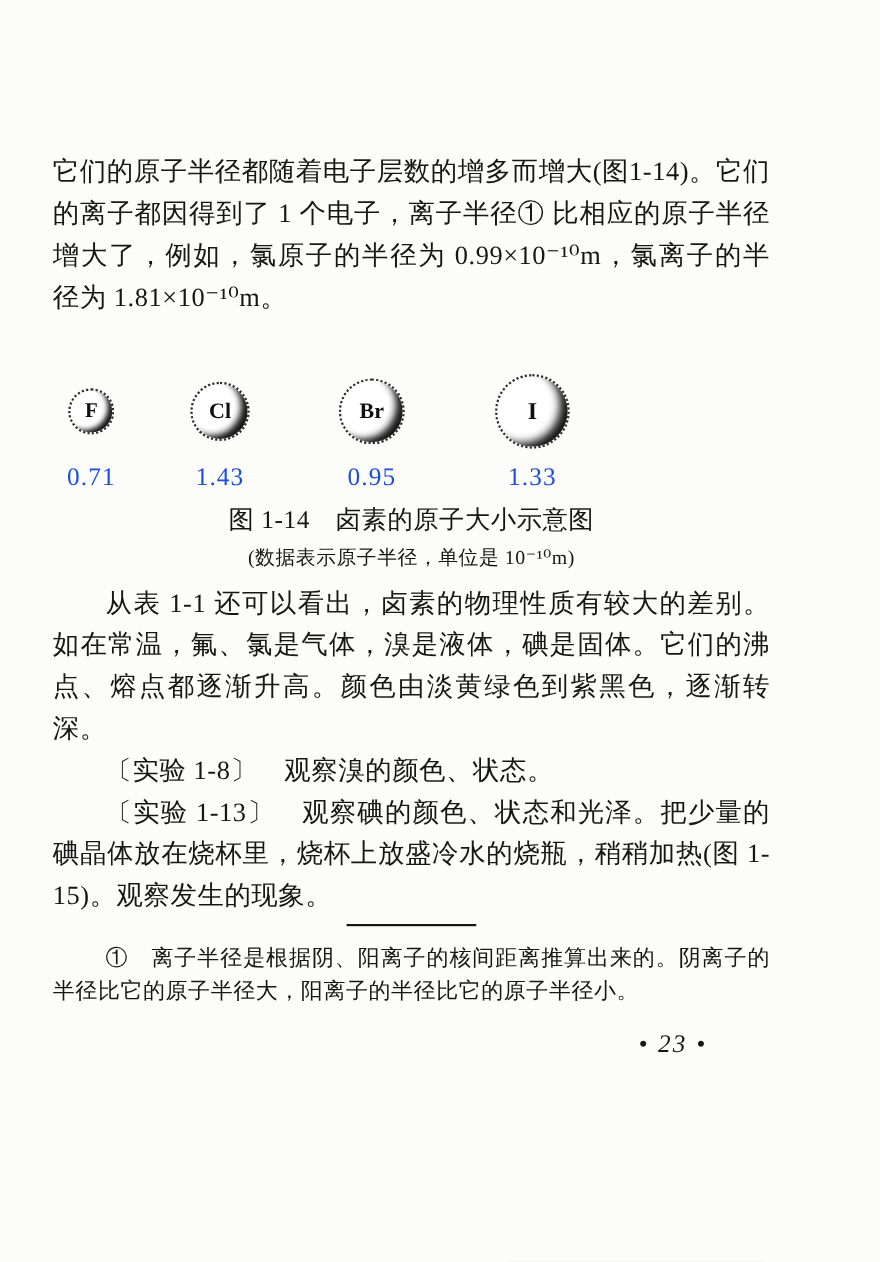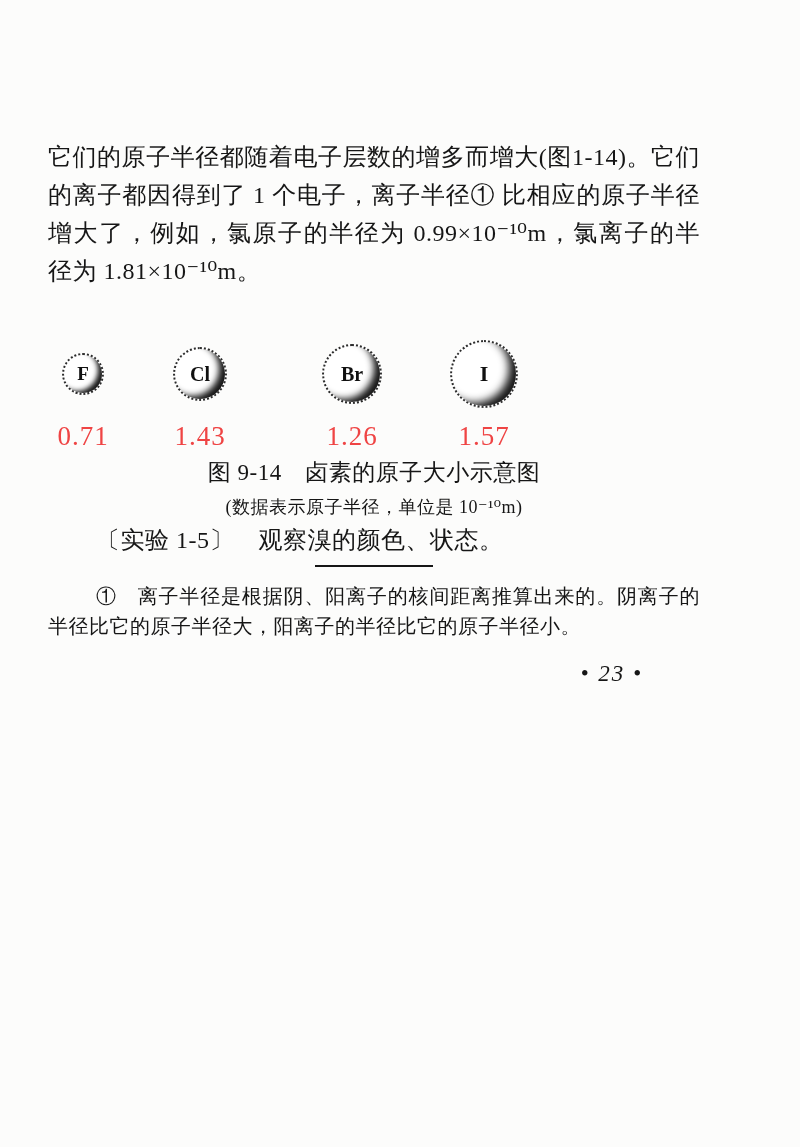--- a/index.html
+++ b/index.html
@@ -33,21 +33,21 @@
     margin-top: 43px;
   }
   .atom-group {
     position: absolute;
     top: 0;
     width: 104px;
     text-align: center;
   }
   .atom-group.g-f  { left: -17px; }
   .atom-group.g-cl { left: 100px; }
-  .atom-group.g-br { left: 252px; }
+  .atom-group.g-br { left: 238px; }
   .atom-group.g-i  { left: 384px; }
   .atom-circle-box {
     height: 82px;
     display: flex;
     align-items: center;
     justify-content: center;
   }
   .atom-circle {
     border-radius: 50%;
     background: #fff;
@@ -62,24 +62,24 @@
   .g-f  .atom-circle { width: 38px; height: 38px; font-size: 19px;
         box-shadow: inset -6px -4px 5px -2px #181818; }
   .g-cl .atom-circle { width: 50px; height: 50px; font-size: 20px;
         box-shadow: inset -8px -5px 6px -2px #181818; justify-content: center; }
   .g-br .atom-circle { width: 56px; height: 56px; font-size: 20px;
         box-shadow: inset -9px -6px 7px -3px #181818; }
   .g-i  .atom-circle { width: 64px; height: 64px; font-size: 22px;
         box-shadow: inset -10px -6px 8px -3px #181818; }
   .atom-radius {
     margin-top: 6px;
-    font-size: 27px;
+    font-size: 23px;
     letter-spacing: 1px;
     font-family: "Liberation Serif", "DejaVu Serif", serif;
-    color: #ef4444;
+    color: #1d4ed8;
   }
 
   .caption-title {
     margin-top: 13px;
     font-size: 23px;
     line-height: 29px;
     text-align: center;
     letter-spacing: 0.5px;
   }
   .caption-note {
@@ -143,42 +143,44 @@
       </div>
       <div class="atom-radius">1.43</div>
     </div>
 
     <div class="atom-group g-br">
       <div class="atom-circle-box">
         <div class="atom-circle">
           <span>Br</span>
         </div>
       </div>
-      <div class="atom-radius">1.26</div>
+      <div class="atom-radius">0.95</div>
     </div>
 
     <div class="atom-group g-i">
       <div class="atom-circle-box">
         <div class="atom-circle">
           <span>I</span>
         </div>
       </div>
-      <div class="atom-radius">1.57</div>
+      <div class="atom-radius">1.33</div>
     </div>
 
   </div>
 
-  <div class="caption-title">图 9-14　卤素的原子大小示意图</div>
+  <div class="caption-title">图 1-14　卤素的原子大小示意图</div>
 
   <div class="caption-note">(数据表示原子半径，单位是 10⁻¹⁰m)</div>
 
+  <p class="body-text indent after-caption">从表 1-1 还可以看出，卤素的物理性质有较大的差别。如在常温，氟、氯是气体，溴是液体，碘是固体。它们的沸点、熔点都逐渐升高。颜色由淡黄绿色到紫黑色，逐渐转深。</p>
 
-  <p class="body-text indent kai">〔实验 1-5〕　观察溴的颜色、状态。</p>
+  <p class="body-text indent kai">〔实验 1-8〕　观察溴的颜色、状态。</p>
 
 
+  <p class="body-text indent kai">〔实验 1-13〕　观察碘的颜色、状态和光泽。把少量的碘晶体放在烧杯里，烧杯上放盛冷水的烧瓶，稍稍加热(图 1-15)。观察发生的现象。</p>
 
   <hr class="footnote-rule">
 
   <p class="footnote">①　离子半径是根据阴、阳离子的核间距离推算出来的。阴离子的半径比它的原子半径大，阳离子的半径比它的原子半径小。</p>
 
   <div class="page-number">• 23 •</div>
 
 </div>
 
 </body></html>

